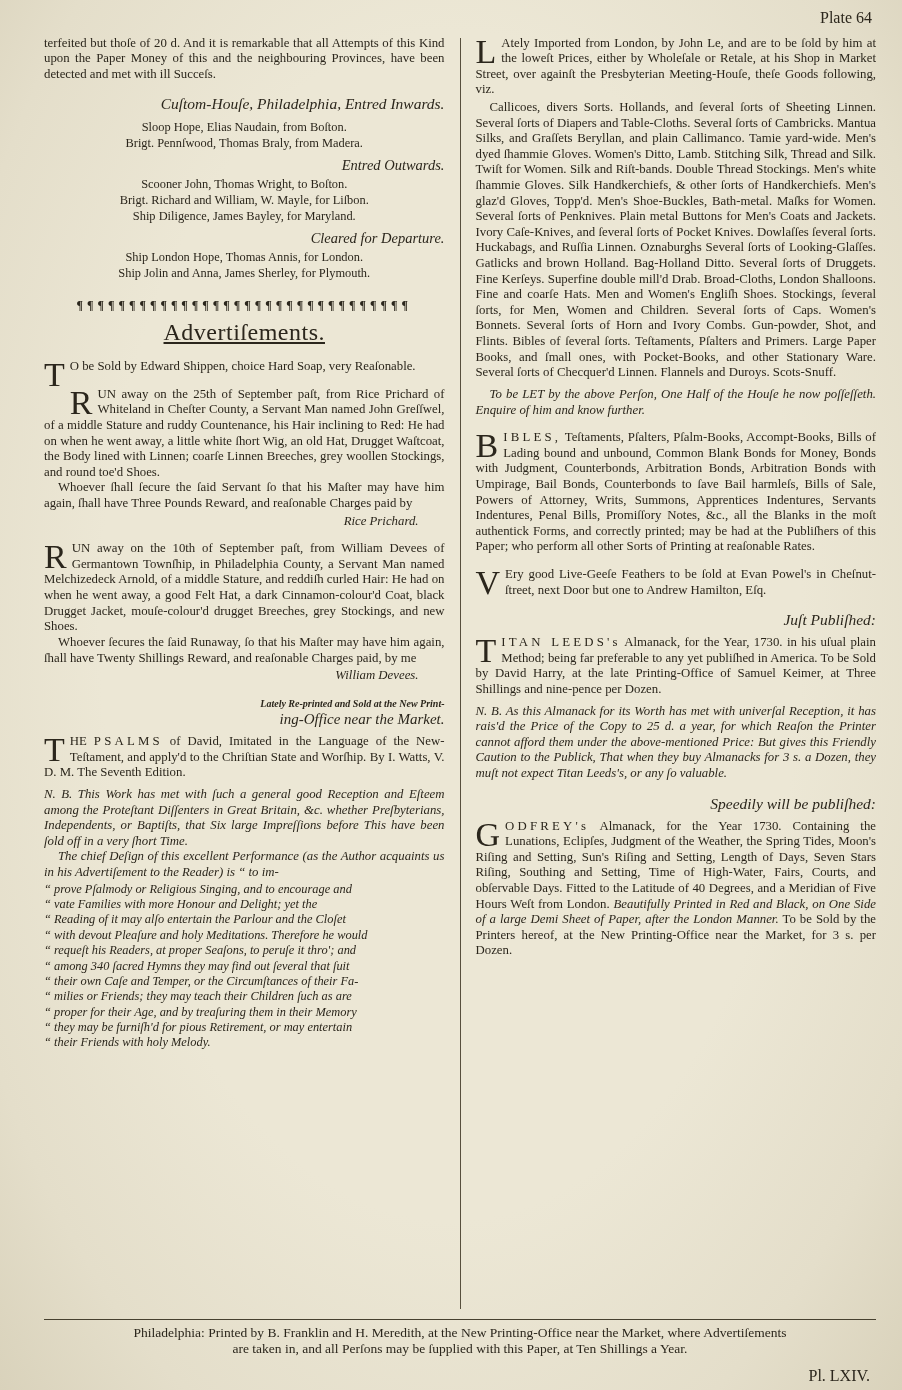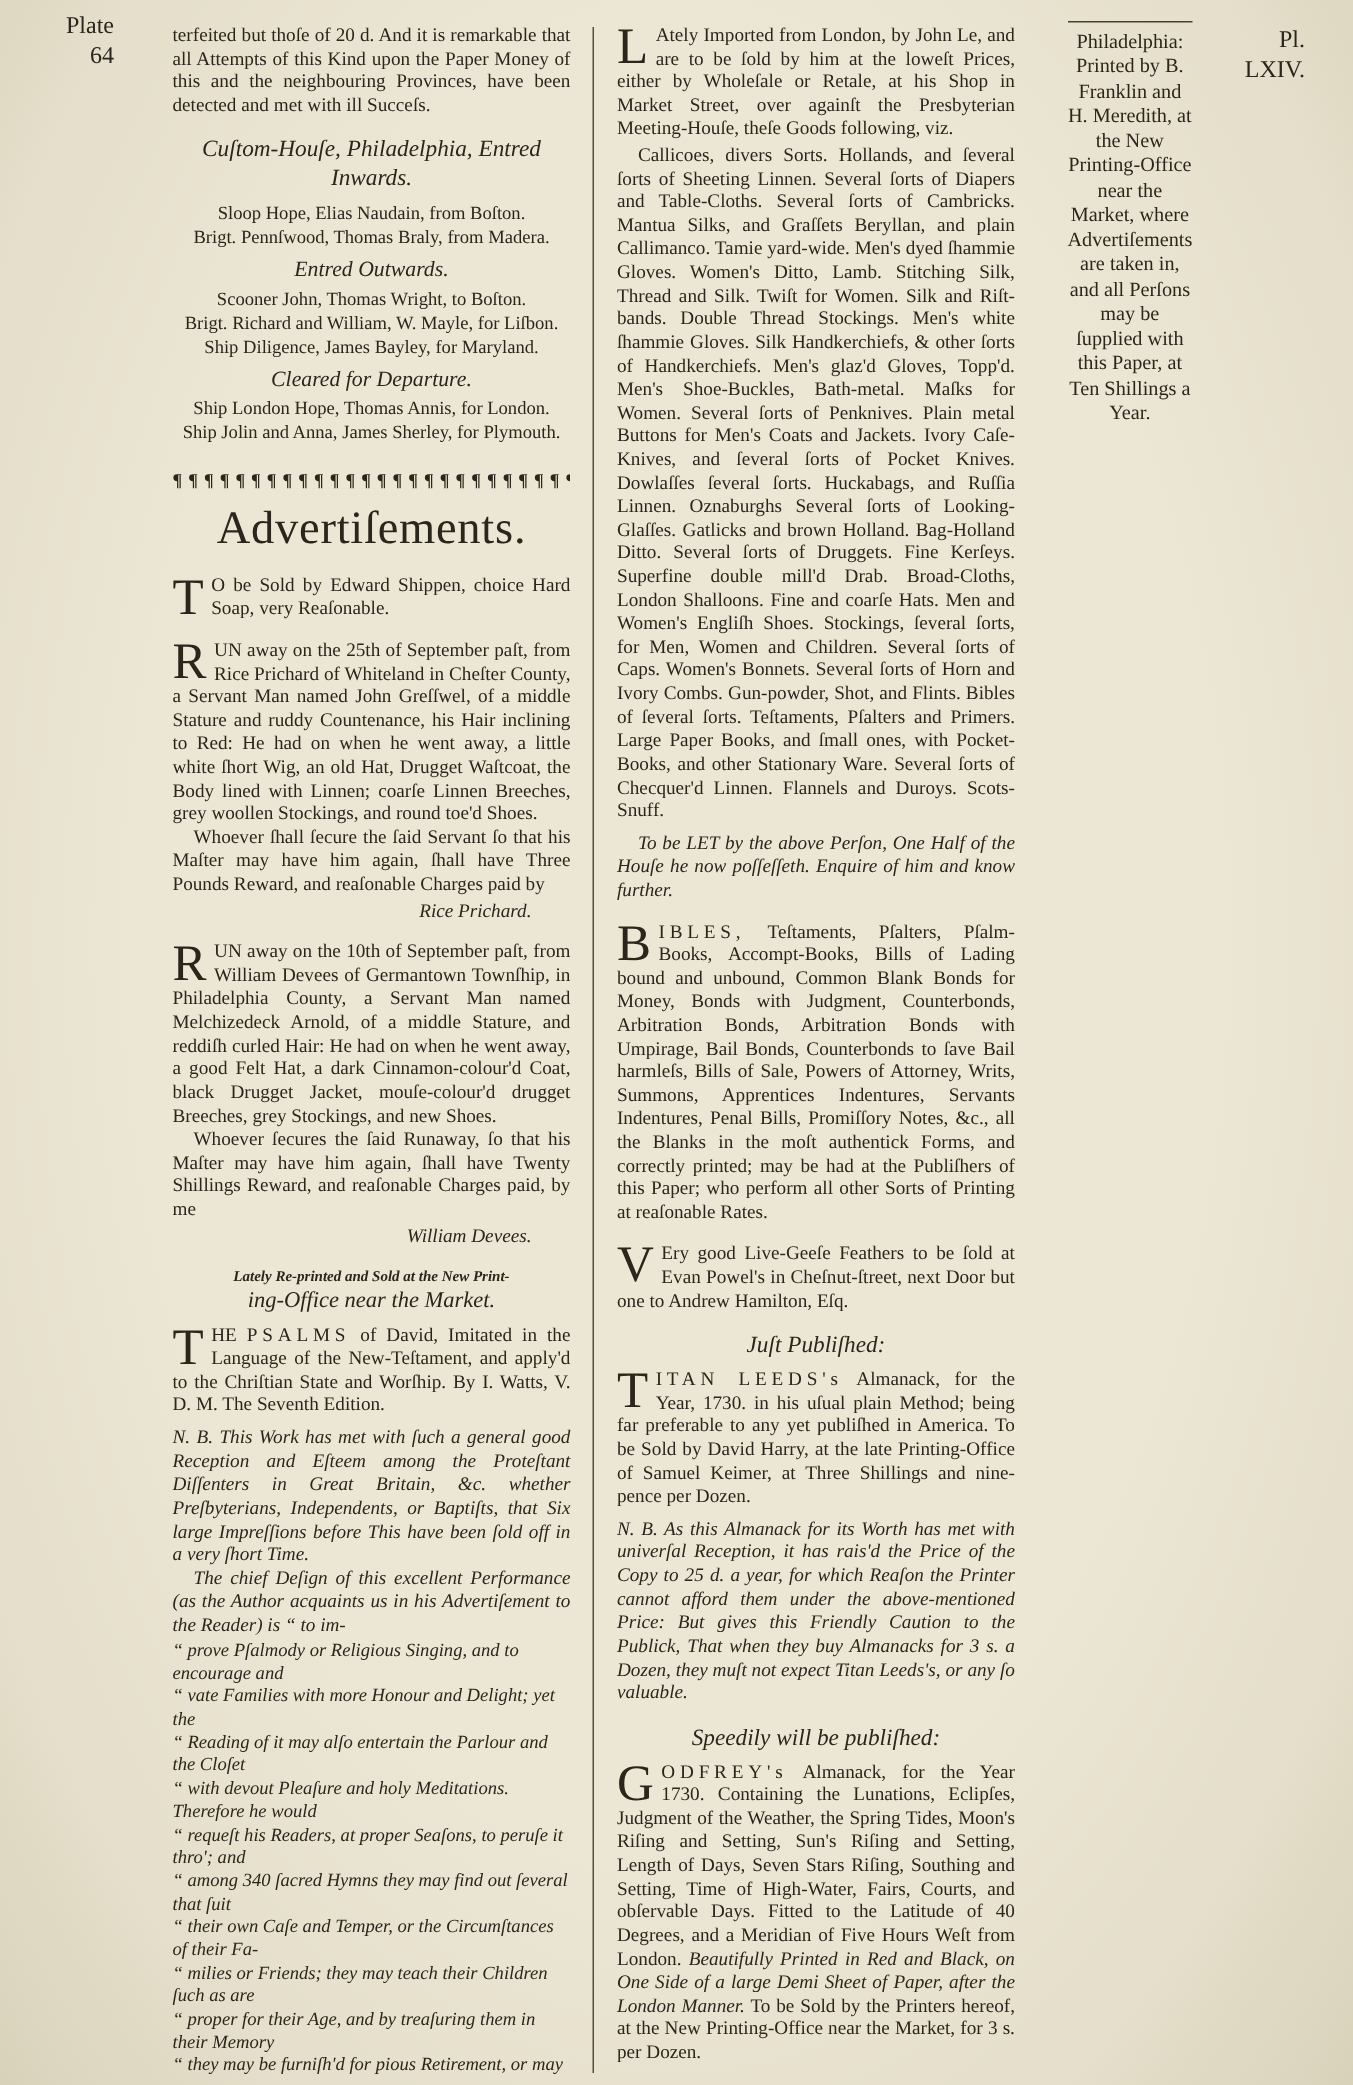--- a/index.html
+++ b/index.html
@@ -5,50 +5,50 @@
   * { box-sizing: border-box; }
   html, body { margin: 0; padding: 0; }
   body {
     width: 902px; height: 1390px; overflow: hidden;
     background: radial-gradient(ellipse at 50% 45%, #ece7d5 55%, #e4deca 82%, #d9d2bb 100%);
     color: #2b261c;
     font-family: "Liberation Serif", serif;
     font-size: 12.8px;
     line-height: 1.22;
   }
-  .page { width: 100%; height: 100%; padding: 8px 26px 4px 44px; display: flex; flex-direction: row; gap: 35px; }
+  .page { width: 100%; height: 100%; padding: 8px 26px 4px 44px; display: flex; flex-direction: column; }
 
   .plate-label { text-align: right; font-size: 16px; padding-right: 4px; }
 
   .columns { flex: 1 1 auto; display: flex; margin-top: 8px; overflow: hidden; }
   .col { flex: 1 1 0; min-width: 0; }
   .col.left  { padding-right: 10px; }
   .col.right { padding-left: 8px; }
   .divider { flex: 0 0 1px; background: #574f3d; margin: 2px 7px 4px 5px; }
 
   p { margin: 0; }
   .body-par { text-align: justify; }
   .indent { text-indent: 14px; }
   .ital { font-style: italic; }
 
-  .center-ital { text-align: center; font-style: italic; font-weight: normal; margin: 0; }
+  .center-ital { text-align: right; font-style: italic; font-weight: normal; margin: 0; }
   .head    { font-size: 15.5px; margin: 13px 0 5px; }
   .subhead { font-size: 14.5px; margin: 5px 0 2px; }
   .head2   { font-size: 10px; margin: 14px 0 0; font-weight: bold; }
   .head2b  { font-size: 15px; margin: 0 0 6px; }
 
   .ship-list { margin: 1px 0 0; }
   .ship { font-size: 12.4px; line-height: 1.3; text-align: center; }
 
   .ornament {
     margin: 16px 0 4px; text-align: center; white-space: nowrap; overflow: hidden;
     font-size: 12px; font-weight: bold; letter-spacing: 4px; line-height: 1.2;
   }
 
-  .adverts-title { text-align: center; font-size: 31px; font-weight: normal; margin: 6px 0 6px; letter-spacing: 0.5px; }
+  .adverts-title { text-align: center; font-size: 24px; font-weight: normal; margin: 6px 0 6px; letter-spacing: 0.5px; text-decoration: underline; }
 
   section { margin-top: 12px; }
   .dropcap { float: left; font-size: 34px; line-height: 27px; padding: 2px 5px 0 0; }
   .spread { letter-spacing: 3.2px; }
 
   .signature { text-align: right; font-style: italic; margin: 2px 26px 0 0; }
   .nb { margin-top: 6px; }
   .goods { margin-top: 2px; }
   .quote-block { margin-top: 1px; }
   .quote-line { font-style: italic; font-size: 12.4px; line-height: 1.24; text-align: left; }

